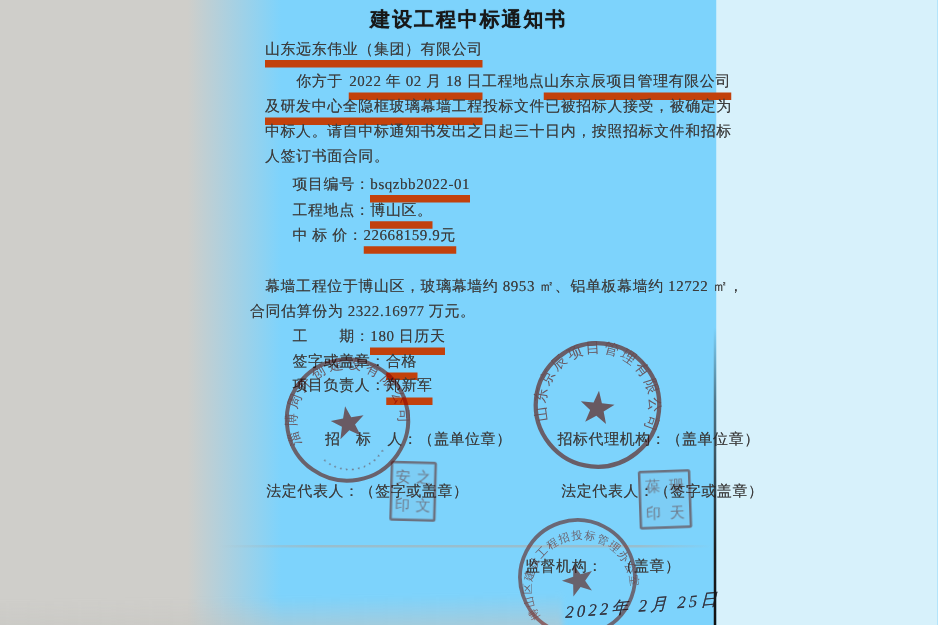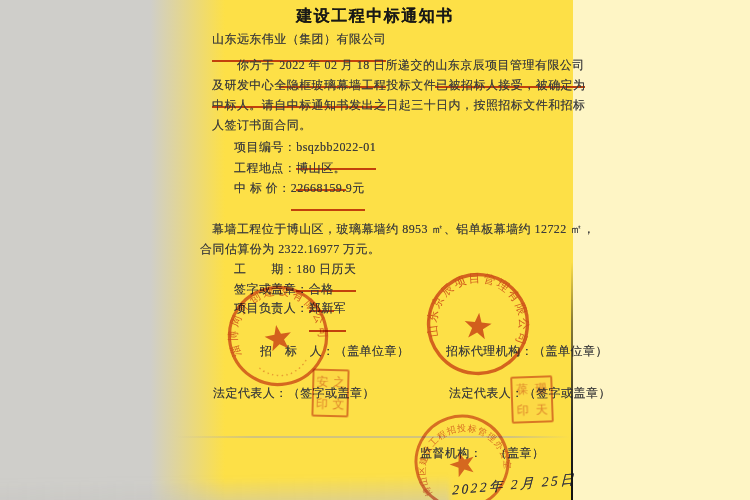--- a/index.html
+++ b/index.html
@@ -1,37 +1,37 @@
 <!DOCTYPE html>
 <html><head>
 <meta charset="utf-8">
 <style>
   html,body{margin:0;padding:0;}
   #canvas{
     position:relative;width:750px;height:500px;overflow:hidden;
-    background:#fde047;
+    background:#7dd3fc;
     font-family:"Liberation Serif","DejaVu Serif",serif;
     color:#3c3c3c;
   }
   .bg-left-band2{position:absolute;left:0;top:0;width:230px;height:500px;
     background:linear-gradient(to right,#cfceca 0,#cfceca 150px,rgba(207,206,202,0) 225px);pointer-events:none;}
   .bg-bottom-shadow{position:absolute;left:-20px;top:478px;width:470px;height:40px;
     background:linear-gradient(to bottom,rgba(200,199,195,0.0),rgba(198,197,193,0.85));
     transform:rotate(-0.8deg);filter:blur(2px);}
   .crease-line{position:absolute;left:175px;top:436px;width:395px;height:2px;
     background:linear-gradient(to right,rgba(175,173,168,0),rgba(175,173,168,0.55) 20%,rgba(175,173,168,0.55) 85%,rgba(175,173,168,0));}
   .page-edge-vline{position:absolute;left:571px;top:262px;width:2px;height:238px;
     background:linear-gradient(to bottom,rgba(30,30,30,0),rgba(40,40,40,0.55) 25%,#1d1d1d 75%,#111);}
   .bg-right-white{position:absolute;left:573px;top:0;width:177px;height:500px;background:rgba(253,253,251,0.7);}
 
   .line{position:absolute;white-space:nowrap;font-size:12px;letter-spacing:0.45px;
     color:#3c3c3c;text-shadow:0 0 0.5px rgba(55,55,55,0.65);}
   .title{font-family:"Liberation Sans","DejaVu Sans",sans-serif;font-weight:700;
     font-size:16px;letter-spacing:1.5px;color:#181818;text-shadow:0 0 0.6px rgba(0,0,0,0.7);}
-  .uv{border-bottom:2px solid #c2410c;padding-bottom:14px;}
+  .uv{border-bottom:6px solid #c2410c;padding-bottom:2px;}
   .gap{display:inline-block;width:5px;}
 
   
   .seal{position:absolute;mix-blend-mode:multiply;opacity:0.82;pointer-events:none;}
   .sq-seal{position:absolute;border:2px solid rgba(197,62,50,0.6);border-radius:2px;
     mix-blend-mode:multiply;display:grid;grid-template-columns:1fr 1fr;align-items:center;justify-items:center;
     color:rgba(197,62,50,0.55);font-size:12px;filter:blur(0.4px);background:rgba(230,120,110,0.05);}
   .sq-seal span{line-height:1;}
 
   .handwriting{font-style:italic;letter-spacing:2.5px;font-size:13.5px;color:#35353f;
@@ -47,21 +47,21 @@
   <div class="bg-bottom-shadow"></div>
   <div class="crease-line"></div>
 
   <div class="line title" style="left:0;top:6px;width:750px;text-align:center;">建设工程中标通知书</div>
 
   <div class="line" style="left:212px;top:31px;">
     <span class="uv">山东远东伟业（集团）有限公司</span>
   </div>
 
   <div class="line" style="left:237px;top:57px;">
-    <span>你方于</span><span class="gap"></span><span class="uv">2022 年 02 月 18 日</span><span>所递交的</span><span class="uv">山东京辰项目管理有限公司</span>
+    <span>你方于</span><span class="gap"></span><span class="uv">2022 年 02 月 18 日</span><span>工程地点</span><span class="uv">山东京辰项目管理有限公司</span>
   </div>
   <div class="line" style="left:212px;top:77px;">
     <span class="uv">及研发中心全隐框玻璃幕墙工程</span><span>投标文件已被招标人接受，被确定为</span>
   </div>
   <div class="line" style="left:212px;top:97px;">中标人。请自中标通知书发出之日起三十日内，按照招标文件和招标</div>
   <div class="line" style="left:212px;top:117px;">人签订书面合同。</div>
 
   <div class="line" style="left:234px;top:139px;">
     <span>项目编号：</span><span class="uv">bsqzbb2022-01</span>
   </div>

